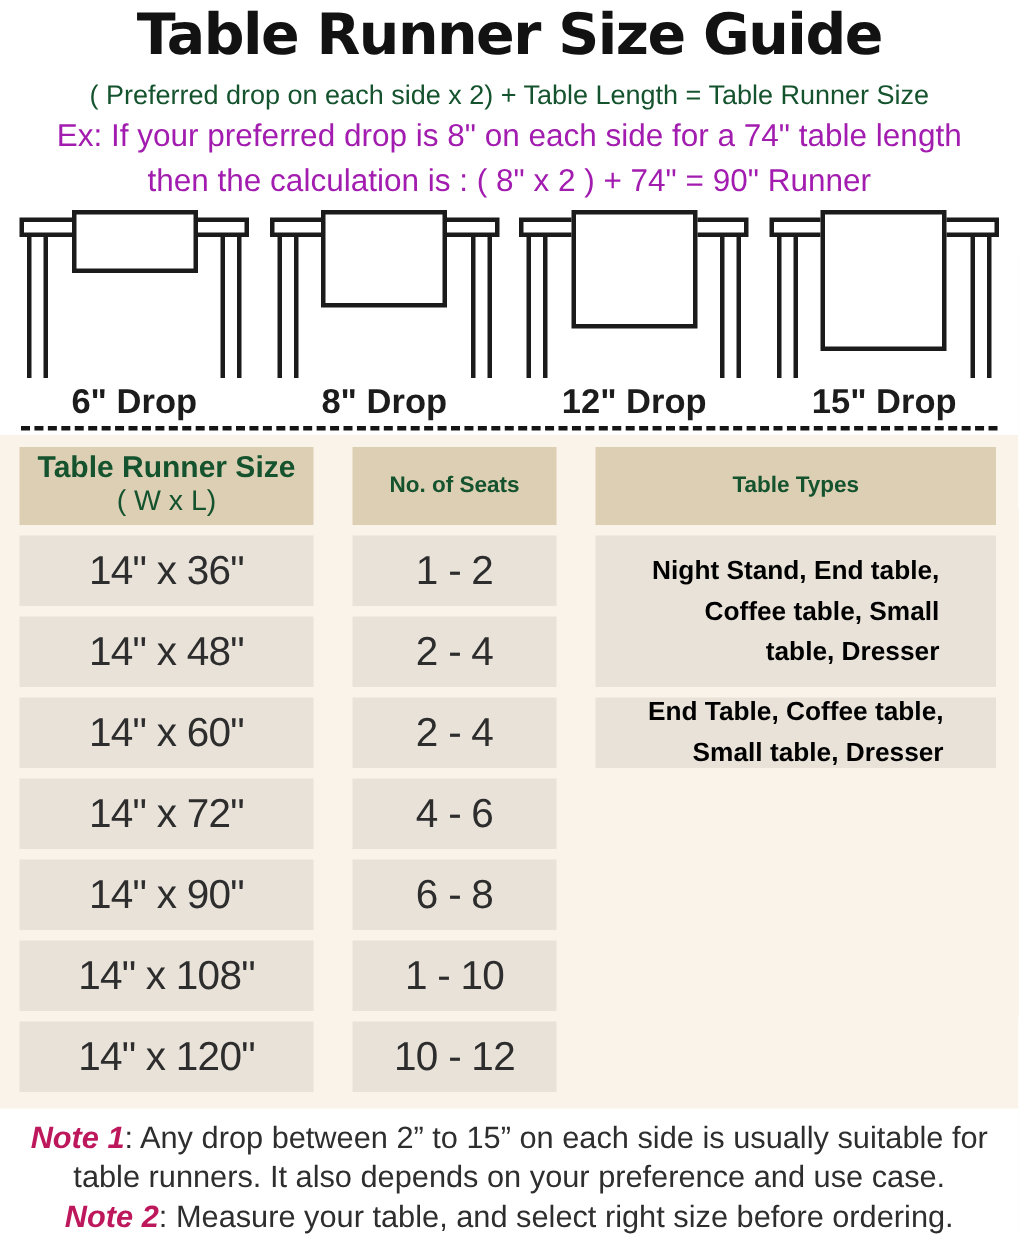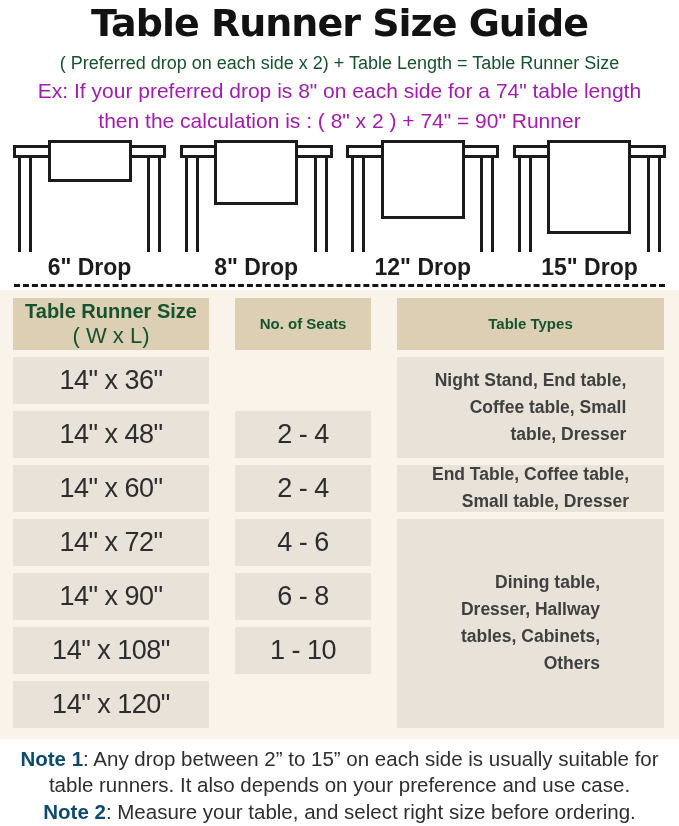--- a/index.html
+++ b/index.html
@@ -96,33 +96,33 @@
   .cell {
     display: flex;
     flex-direction: column;
     align-items: center;
     justify-content: center;
     text-align: center;
     box-sizing: border-box;
   }
   .hcell { background: #dccfb4; color: #14532d; }
   .hcell .h-main { font-size: 20px; font-weight: bold; line-height: 1.15; }
-  .hcell .h-sub  { font-size: 22px; font-weight: normal; line-height: 1.15; }
+  .hcell .h-sub  { font-size: 19px; font-weight: normal; line-height: 1.15; }
   .h2 .h-main, .h3 .h-main { font-size: 15px; }
   .dcell {
     background: #e8e2d9;
     font-size: 27px;
     letter-spacing: -0.5px;
     color: #2d2d2d;
   }
   .tcell {
     background: #e8e2d9;
     font-size: 17.5px;
     font-weight: bold;
-    color: #404040;
+    color: #000000;
     line-height: 1.55;
     white-space: pre-line;
   }
   .col1 { grid-column: 1; }
   .col2 { grid-column: 2; }
   .col3 { grid-column: 3; text-align: right; }
   .r0 { grid-row: 1; }
   .r1 { grid-row: 2; } .r2 { grid-row: 3; } .r3 { grid-row: 4; }
   .r4 { grid-row: 5; } .r5 { grid-row: 6; } .r6 { grid-row: 7; } .r7 { grid-row: 8; }
   .span12 { grid-row: 2 / 4; }
@@ -131,21 +131,21 @@
 
   
   .notes {
     padding: 7px 2px 0 2px;
     text-align: center;
     font-size: 20.5px;
     color: #2e2e2e;
     line-height: 1.3;
   }
   .note { margin: 0; }
-  .note b { color: #0c4a6e; }
+  .note b { color: #be185d; font-style: italic; }
 </style>
 </head>
 <body>
 
 <div class="page">
 
   <div class="hdr">
     <h1 class="title">Table Runner Size Guide</h1>
     <p class="formula">( Preferred drop on each side x 2) + Table Length = Table Runner Size</p>
     <p class="example">Ex: If your preferred drop is 8" on each side for a 74" table length</p>
@@ -199,41 +199,39 @@
       <div class="h-sub">( W x L)</div>
     </div>
     <div class="cell hcell h2 col2 r0">
       <div class="h-main">No. of Seats</div>
     </div>
     <div class="cell hcell h3 col3 r0">
       <div class="h-main">Table Types</div>
     </div>
 
     <div class="cell dcell col1 r1">14" x 36"</div>
+    <div class="cell dcell col2 r1">1 - 2</div>
     <div class="cell dcell col1 r2">14" x 48"</div>
     <div class="cell dcell col2 r2">2 - 4</div>
     <div class="cell dcell col1 r3">14" x 60"</div>
     <div class="cell dcell col2 r3">2 - 4</div>
     <div class="cell dcell col1 r4">14" x 72"</div>
     <div class="cell dcell col2 r4">4 - 6</div>
     <div class="cell dcell col1 r5">14" x 90"</div>
     <div class="cell dcell col2 r5">6 - 8</div>
     <div class="cell dcell col1 r6">14" x 108"</div>
     <div class="cell dcell col2 r6">1 - 10</div>
     <div class="cell dcell col1 r7">14" x 120"</div>
+    <div class="cell dcell col2 r7">10 - 12</div>
 
     <div class="cell tcell col3 span12">Night Stand, End table,
 Coffee table, Small
 table, Dresser</div>
     <div class="cell tcell col3 span3">End Table, Coffee table,
 Small table, Dresser</div>
-    <div class="cell tcell col3 span47">Dining table,
-Dresser, Hallway
-tables, Cabinets,
-Others</div>
   </div>
 
   <div class="notes">
     <p class="note"><b>Note 1</b><span>: Any drop between 2” to 15” on each side is usually suitable for table runners. It also depends on your preference and use case.</span></p>
     <p class="note"><b>Note 2</b><span>: Measure your table, and select right size before ordering.</span></p>
   </div>
 
 </div>
 
 </body></html>

